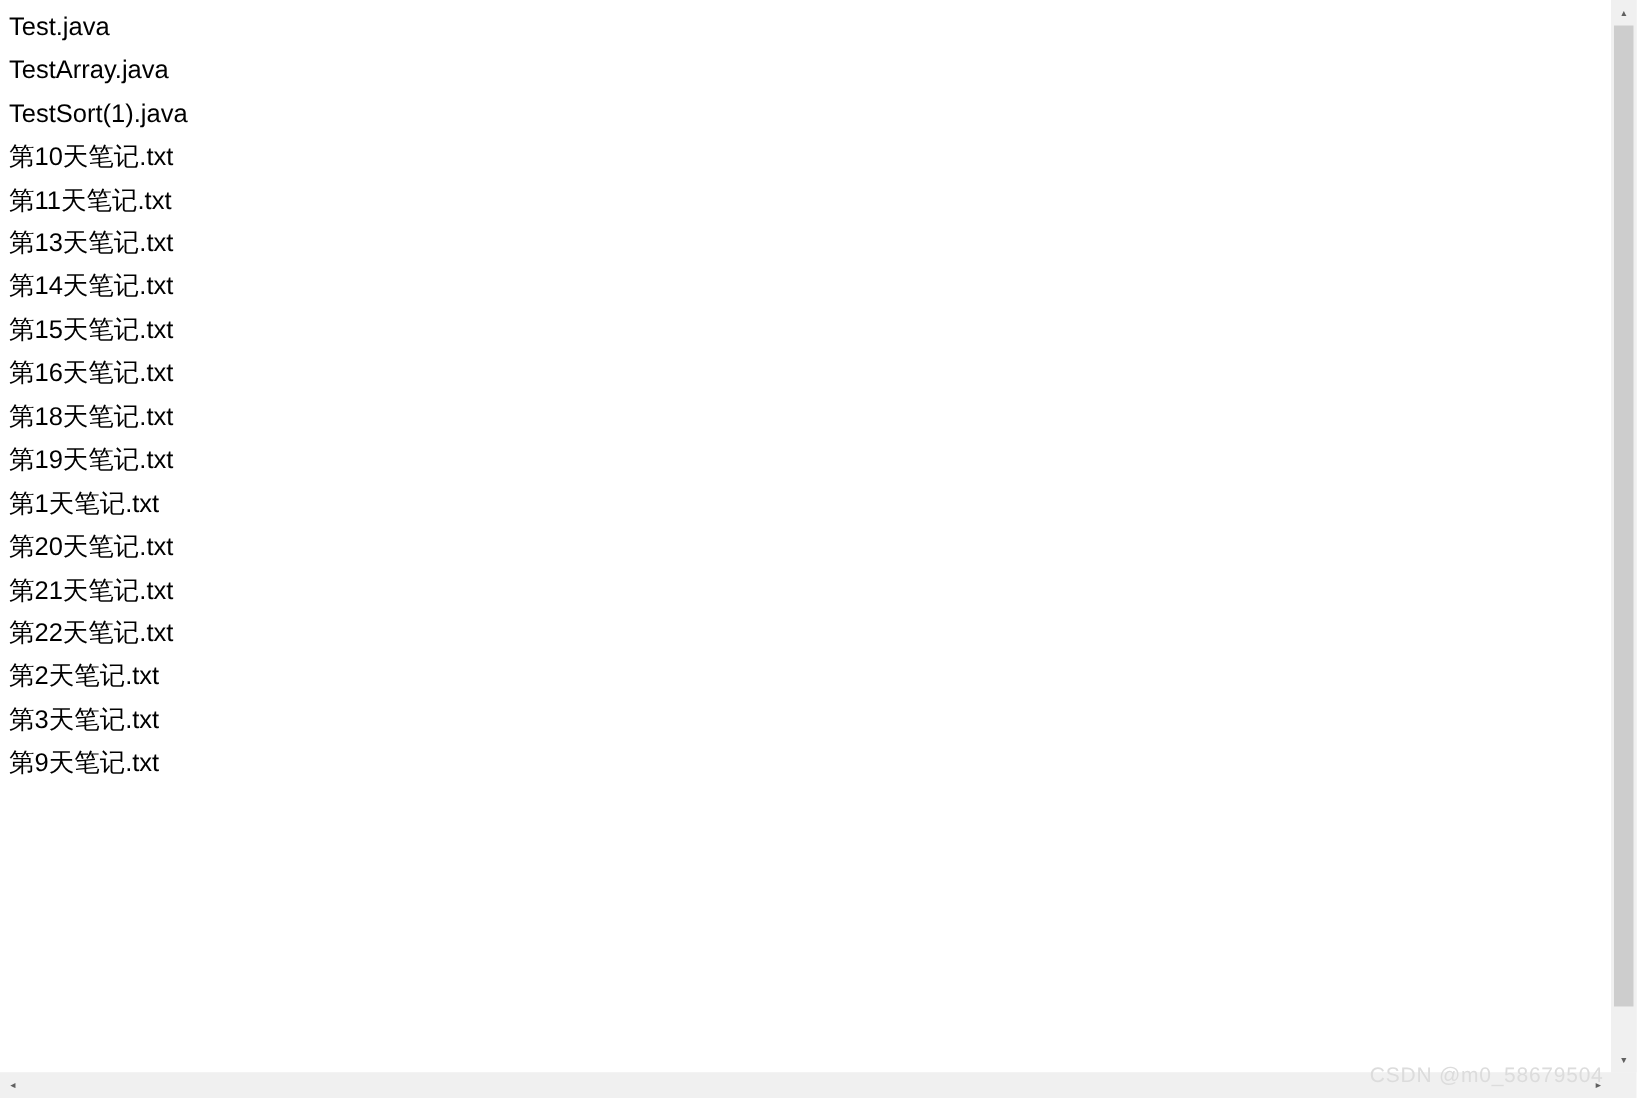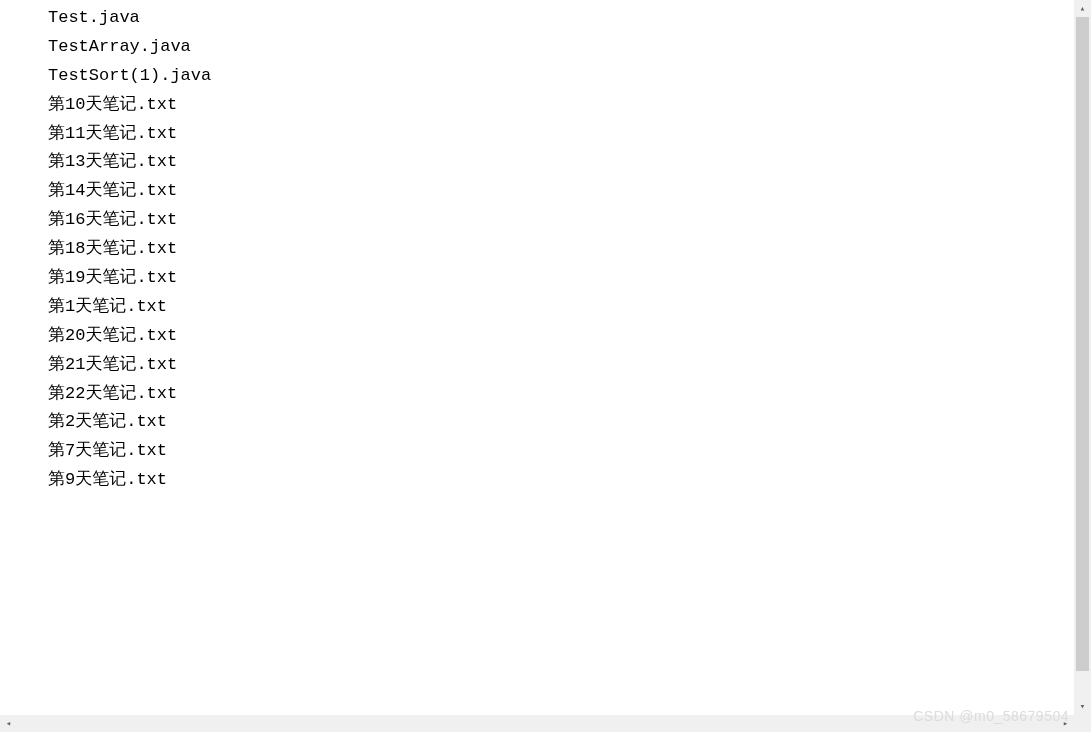--- a/index.html
+++ b/index.html
@@ -22,22 +22,21 @@
       top: 0;
       left: 0;
       right: 17px;
       bottom: 17px;
       overflow: hidden;
       padding: 4px 6px;
       line-height: 1.7;
     }
     .file-line {
       white-space: nowrap;
-      font-family: Liberation Mono, monospace;
-      margin-left: 42px;
+      font-family: Liberation Sans, sans-serif;
     }
     .scrollbar-vertical {
       position: absolute;
       top: 0;
       right: 0;
       width: 17px;
       bottom: 17px;
       background: #f0f0f0;
       display: flex;
       flex-direction: column;
@@ -107,29 +106,30 @@
 <body>
 
 <div class="content-area" id="file-list">
     <div class="file-line">Test.java</div>
     <div class="file-line">TestArray.java</div>
     <div class="file-line">TestSort(1).java</div>
     <div class="file-line">第10天笔记.txt</div>
     <div class="file-line">第11天笔记.txt</div>
     <div class="file-line">第13天笔记.txt</div>
     <div class="file-line">第14天笔记.txt</div>
+    <div class="file-line">第15天笔记.txt</div>
     <div class="file-line">第16天笔记.txt</div>
     <div class="file-line">第18天笔记.txt</div>
     <div class="file-line">第19天笔记.txt</div>
     <div class="file-line">第1天笔记.txt</div>
     <div class="file-line">第20天笔记.txt</div>
     <div class="file-line">第21天笔记.txt</div>
     <div class="file-line">第22天笔记.txt</div>
     <div class="file-line">第2天笔记.txt</div>
-    <div class="file-line">第7天笔记.txt</div>
+    <div class="file-line">第3天笔记.txt</div>
     <div class="file-line">第9天笔记.txt</div>
   </div>
 
 <div class="scrollbar-vertical">
   <div class="scroll-btn">▴</div>
   <div class="scroll-track-v">
     <div class="scroll-thumb-v"></div>
   </div>
   <div class="scroll-btn">▾</div>
 </div>

